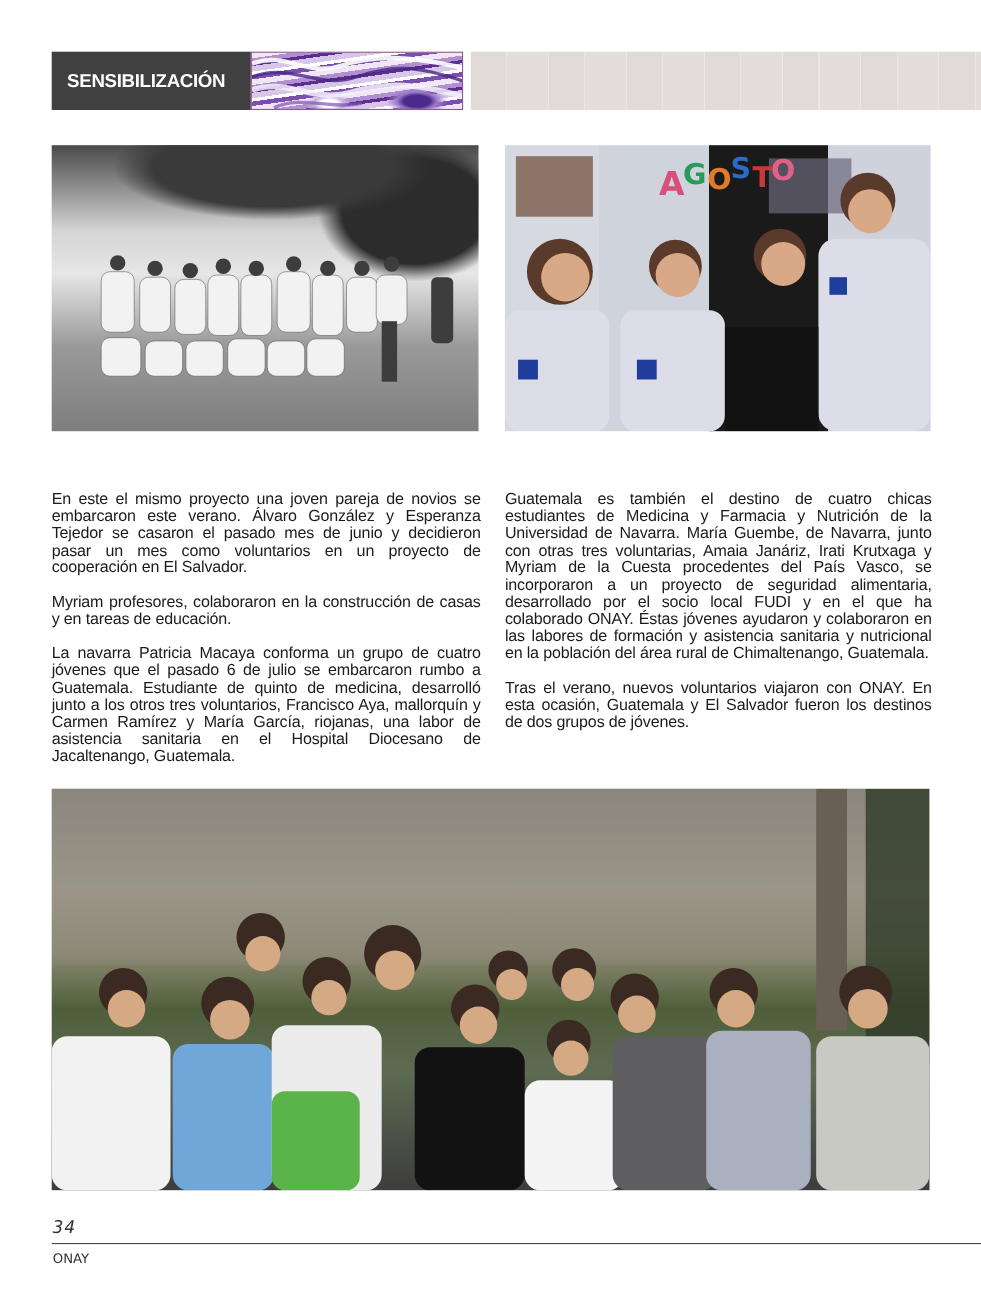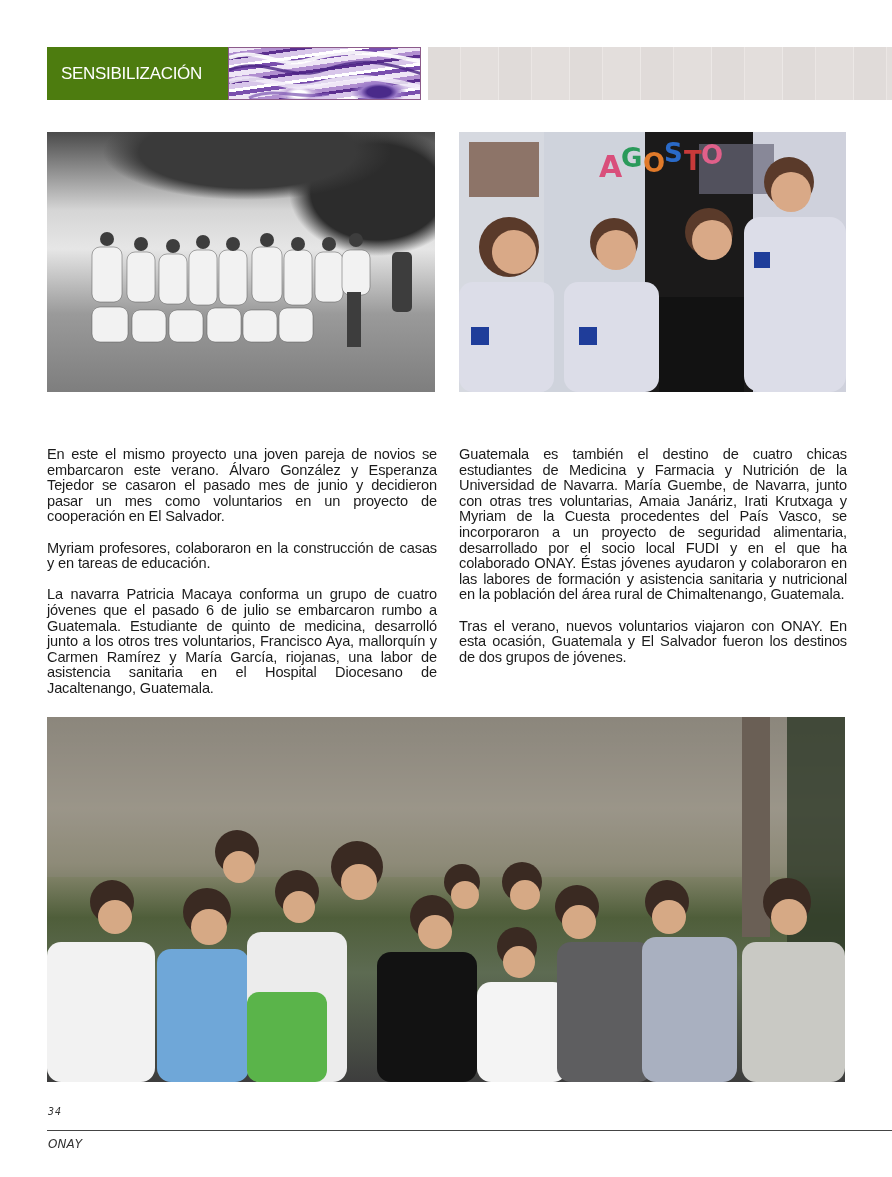--- a/index.html
+++ b/index.html
@@ -1,21 +1,21 @@
 <!DOCTYPE html>
 <html><head>
 <meta charset="utf-8">
 <style>
   html, body { margin: 0; padding: 0; background: #ffffff; }
   body { width: 892px; height: 1177px; position: relative; overflow: hidden;
          font-family: "Liberation Sans", "DejaVu Sans", sans-serif; color: #1a1a1a; }
 
   
   .hdr-title { position: absolute; left: 47px; top: 47px; width: 181px; height: 53px;
-    background: #4d7c0f; color: #ffffff; font-size: 17px; font-weight: normal;
+    background: #404040; color: #ffffff; font-size: 17px; font-weight: bold;
     display: flex; align-items: center; padding-left: 14px; box-sizing: border-box;
     letter-spacing: -0.3px; }
   .hdr-marble { position: absolute; left: 228px; top: 47px; width: 193px; height: 53px;
     box-sizing: border-box; border: 1px solid #8c5a8a; overflow: hidden;
     background:
       radial-gradient(ellipse 40px 18px at 150px 44px, #4a2a8a 0 30%, #9a7ac8 45%, transparent 70%),
       radial-gradient(ellipse 30px 14px at 70px 46px, #ffffff 0 25%, #c9b2de 45%, transparent 70%),
       repeating-linear-gradient(172deg, #efe6f6 0 5px, #b18fd0 5px 9px, #5b2f8f 9px 12px, #d8c6ea 12px 17px, #ffffff 17px 20px, #7a4fae 20px 24px);
   }
   .hdr-marble svg { position: absolute; left: 0; top: 0; }
@@ -38,26 +38,26 @@
   .photo svg { position: absolute; left: 0; top: 0; }
 
   
   .col { position: absolute; font-size: 14.6px; line-height: 15.6px; text-align: justify;
          letter-spacing: -0.15px; color: #1b1b1b; margin-top: 44px; }
   .col p { margin: 0 0 15.6px 0; }
   .col-left { left: 47px; top: 403px; width: 390px; }
   .col-right { left: 459px; top: 403px; width: 388px; }
 
   
-  .page-num { position: absolute; left: 48px; top: 1106px; font-size: 10px; font-style: italic;
+  .page-num { position: absolute; left: 48px; top: 1106px; font-size: 16px; font-style: italic;
     font-family: "DejaVu Sans Mono", monospace; color: #333; letter-spacing: 1px; }
   .footer-rule { position: absolute; left: 47px; top: 1130px; width: 845px; height: 0;
     border-top: 1.3px solid #444; }
   .footer-brand { position: absolute; left: 48px; top: 1137px; font-size: 12px; color: #333;
-    font-family: "DejaVu Sans", sans-serif; font-style: italic; }
+    font-family: "DejaVu Sans", sans-serif; }
 </style>
 </head>
 <body>
 
 <div class="hdr-title">
   <span>SENSIBILIZACIÓN</span>
 </div>
 <div class="hdr-marble">
   <svg width="193" height="53" viewBox="0 0 193 53">
     <path d="M0 10 C30 -2 50 22 80 12 S140 2 193 14" stroke="#ffffff" stroke-width="4" fill="none" opacity="0.9"></path>

